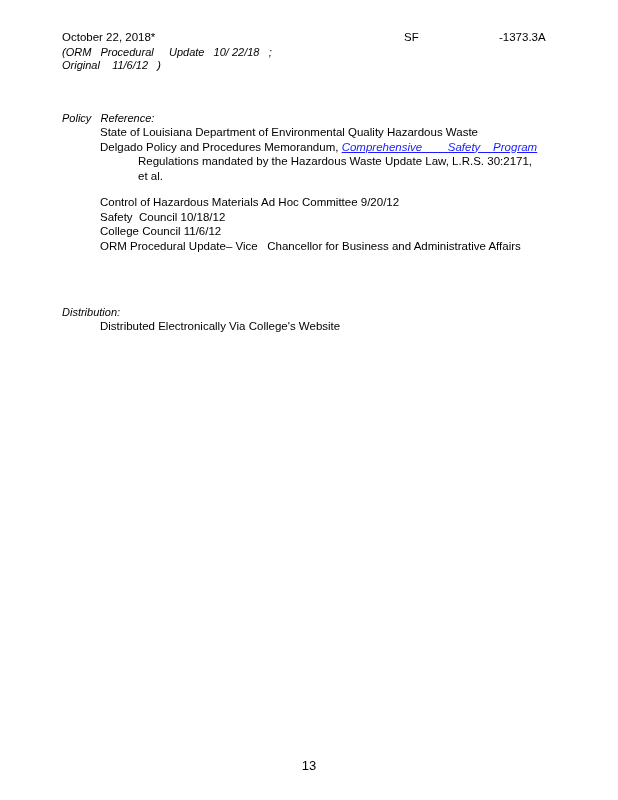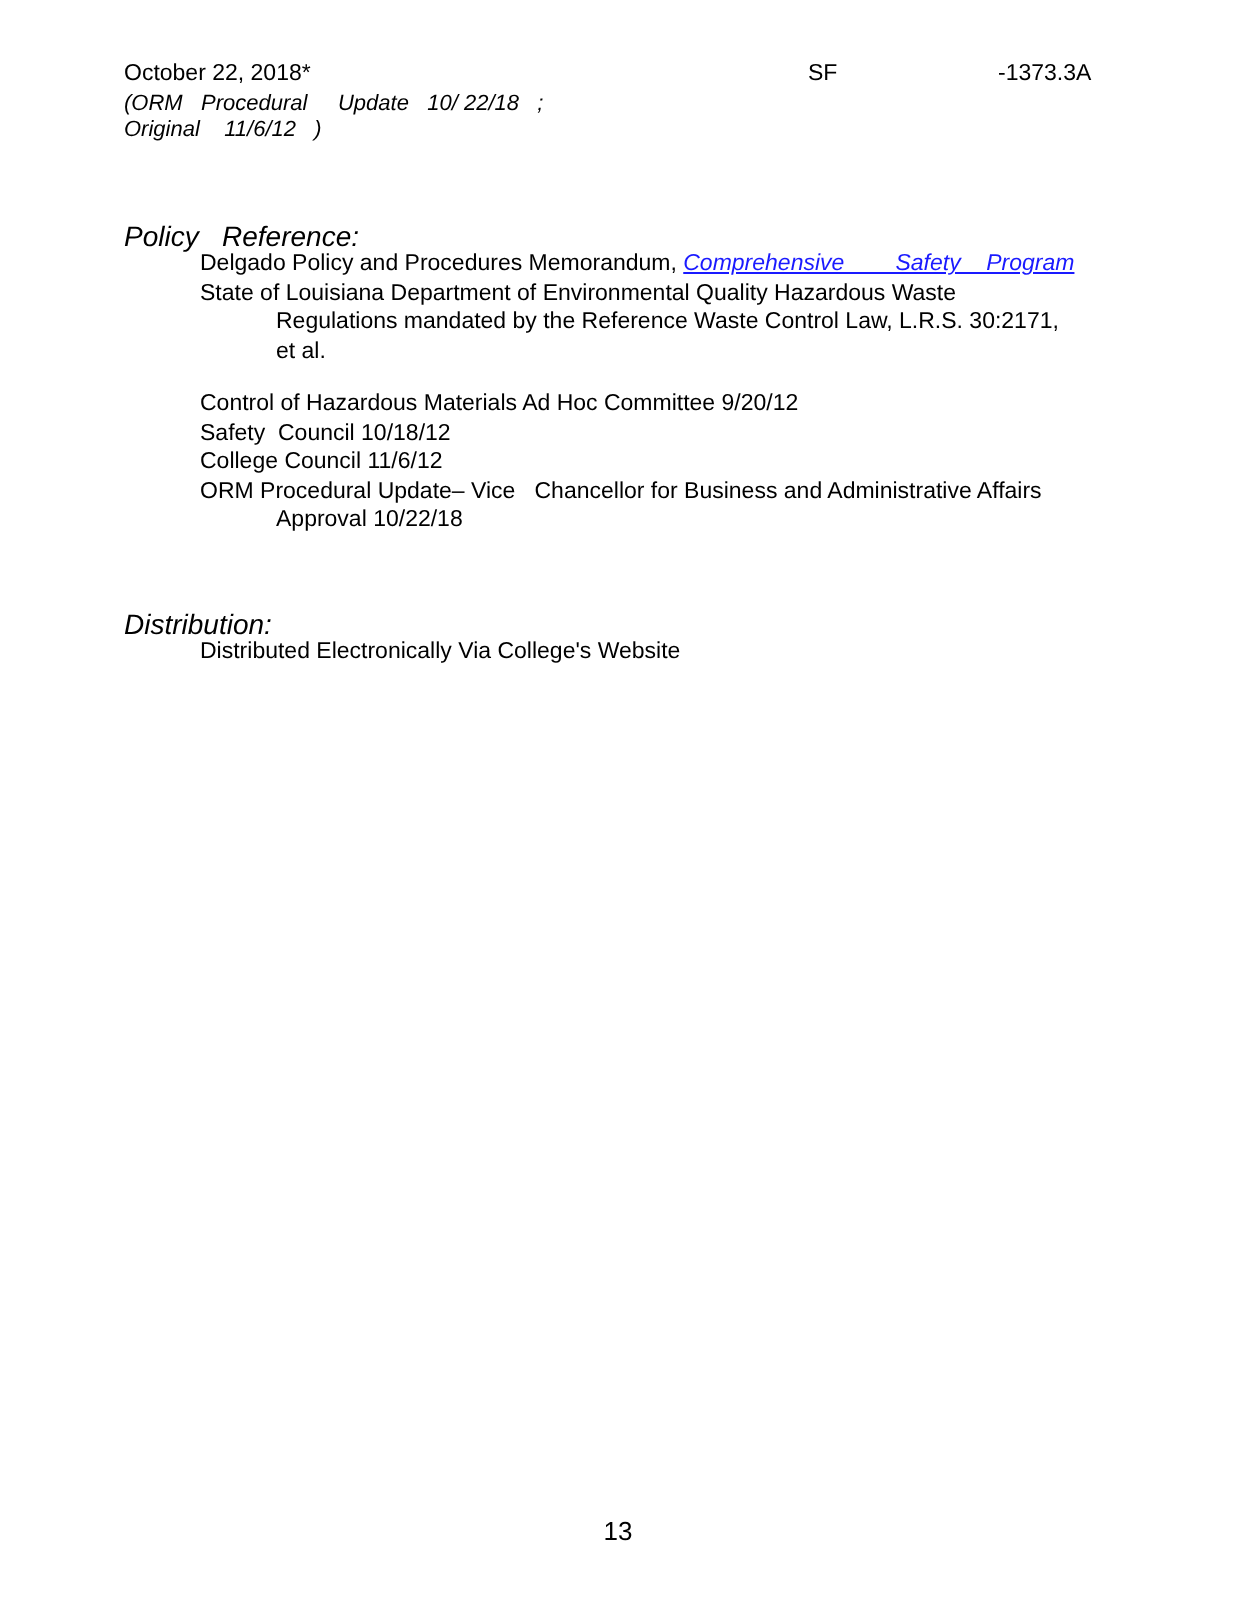--- a/index.html
+++ b/index.html
@@ -60,21 +60,21 @@
   }
 
   
   .section {
     position: absolute;
     left: 62px;
     width: 520px;
   }
   .sec-heading {
     font-style: italic;
-    font-size: 14px;
+    font-size: 11px;
     line-height: 14px;
     white-space: pre;
   }
   .sec-body {
     margin-left: 38px;
     font-size: 11.5px;
     line-height: 14.5px;
   }
   .line {
     white-space: pre-wrap;
@@ -115,34 +115,33 @@
       <span class="header-sf">SF</span>
       <span class="header-num">-1373.3A</span>
     </div>
     <div class="header-italic">(ORM   Procedural     Update   10/ 22/18   ;</div>
     <div class="header-italic" style="margin-top:0;">Original    11/6/12   )</div>
   </div>
 
   <div class="section" id="policy-reference">
     <div class="sec-heading">Policy   Reference:</div>
     <div class="sec-body">
+      <div class="line">State of Louisiana Department of Environmental Quality Hazardous Waste</div>
       <div class="line"><span>Delgado Policy and Procedures Memorandum, </span><span class="link">Comprehensive        Safety    Program</span></div>
-      <div class="line">State of Louisiana Department of Environmental Quality Hazardous Waste</div>
-      <div class="line indent">Regulations mandated by the Reference Waste Control Law, L.R.S. 30:2171,</div>
+      <div class="line indent">Regulations mandated by the Hazardous Waste Update Law, L.R.S. 30:2171,</div>
       <div class="line indent">et al.</div>
     </div>
   </div>
 
   <div class="section" id="review-process">
     <div class="sec-body">
       <div class="line">Control of Hazardous Materials Ad Hoc Committee 9/20/12</div>
       <div class="line">Safety  Council 10/18/12</div>
       <div class="line">College Council 11/6/12</div>
       <div class="line">ORM Procedural Update– Vice   Chancellor for Business and Administrative Affairs</div>
-      <div class="line indent">Approval 10/22/18</div>
     </div>
   </div>
 
   <div class="section" id="distribution">
     <div class="sec-heading">Distribution:</div>
     <div class="sec-body">
       <div class="line">Distributed Electronically Via College's Website</div>
     </div>
   </div>
 

